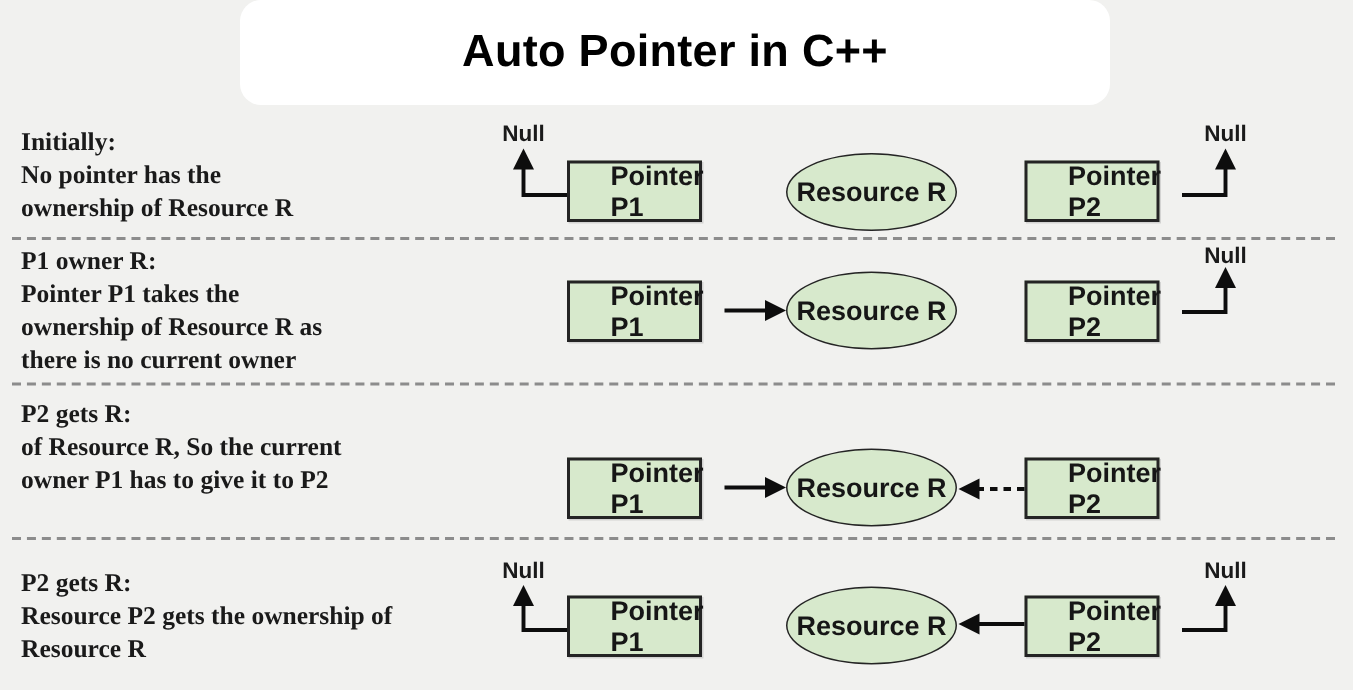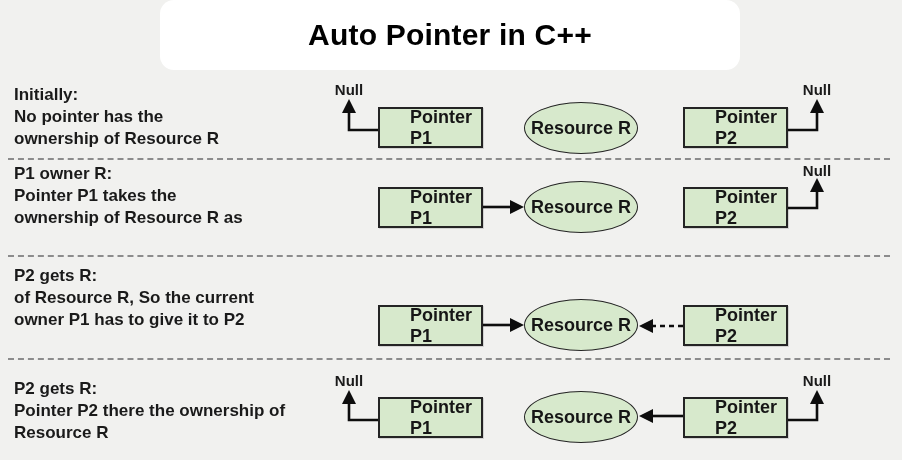--- a/index.html
+++ b/index.html
@@ -11,25 +11,25 @@
   body{font-family:"Liberation Sans",sans-serif;color:var(--text);}
   .canvas{position:relative;width:902px;height:460px;background:var(--background);overflow:hidden;}
 
   .title-card{position:absolute;left:160px;top:0;width:580px;height:70px;background:var(--card);
     border-radius:14px;display:flex;align-items:center;justify-content:center;}
   .title-card h1{font-size:30px;font-weight:700;color:#000000;letter-spacing:0.2px;}
 
   .sep{position:absolute;left:8px;width:882px;height:0;border-top:2px dashed var(--divider);}
 
   .caption{position:absolute;left:14px;}
-  .cap-line{font-size:17px;font-weight:700;line-height:22px;color:var(--text);white-space:nowrap;}
+  .cap-line{font-size:17px;font-weight:700;line-height:22px;color:var(--text);white-space:nowrap;font-family:Liberation Serif, serif;}
 
   .node{position:absolute;display:flex;align-items:center;justify-content:center;
     background:var(--node-fill);font-weight:700;font-size:18px;color:#161616;}
-  .box{width:105px;height:41px;border:2px solid var(--node-border);box-shadow:1px 1px 0 rgba(0,0,0,0.12);padding-left:30px;}
+  .box{width:90px;height:41px;border:2px solid var(--node-border);box-shadow:1px 1px 0 rgba(0,0,0,0.12);padding-left:30px;}
   .ellipse{width:114px;height:52px;border:1.6px solid var(--node-border);border-radius:50%;}
   .col-p1{left:378px;} .col-res{left:524px;} .col-p2{left:683px;}
 
   .null-label{position:absolute;width:44px;text-align:center;font-size:15px;font-weight:700;color:var(--text);}
 
   svg.arrows{position:absolute;left:0;top:0;pointer-events:none;}
   svg.arrows path{stroke:var(--arrow);stroke-width:2.6;fill:none;}
   svg.arrows path.dashed{stroke-dasharray:5 4;}
   svg.arrows polygon{fill:var(--arrow);stroke:none;}
 </style>
@@ -48,29 +48,30 @@
 
   <div class="caption" style="top:84px">
     <div class="cap-line">Initially:</div>
     <div class="cap-line">No pointer has the</div>
     <div class="cap-line">ownership of Resource R</div>
   </div>
   <div class="caption" style="top:163px">
     <div class="cap-line">P1 owner R:</div>
     <div class="cap-line">Pointer P1 takes the</div>
     <div class="cap-line">ownership of Resource R as</div>
+    <div class="cap-line">there is no current owner</div>
   </div>
   <div class="caption" style="top:265px">
     <div class="cap-line">P2 gets R:</div>
     <div class="cap-line">of Resource R, So the current</div>
     <div class="cap-line">owner P1 has to give it to P2</div>
   </div>
   <div class="caption" style="top:378px">
     <div class="cap-line">P2 gets R:</div>
-    <div class="cap-line">Pointer P2 there the ownership of</div>
+    <div class="cap-line">Resource P2 gets the ownership of</div>
     <div class="cap-line">Resource R</div>
   </div>
 
   <div class="node box col-p1" style="top:107px">Pointer P1</div>
   <div class="node ellipse col-res" style="top:102px">Resource R</div>
   <div class="node box col-p2" style="top:107px">Pointer P2</div>
   <div class="null-label" style="left:327px;top:81px">Null</div>
   <div class="null-label" style="left:795px;top:81px">Null</div>
 
   <div class="node box col-p1" style="top:187px">Pointer P1</div>

